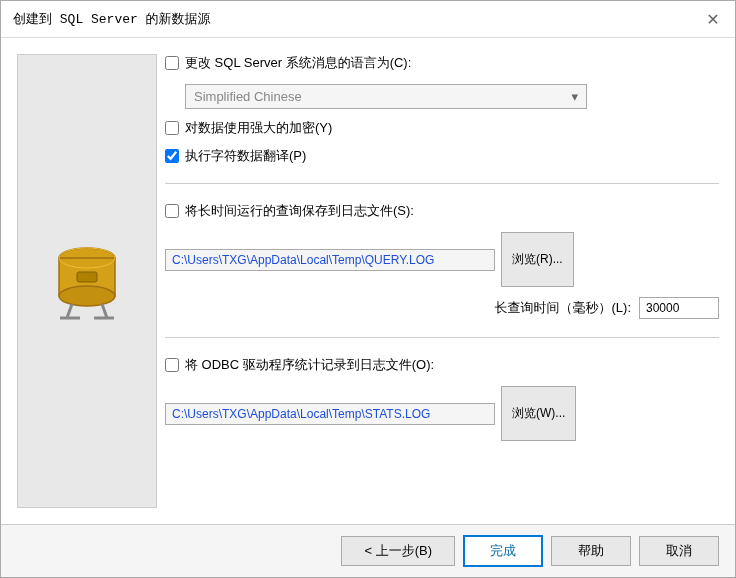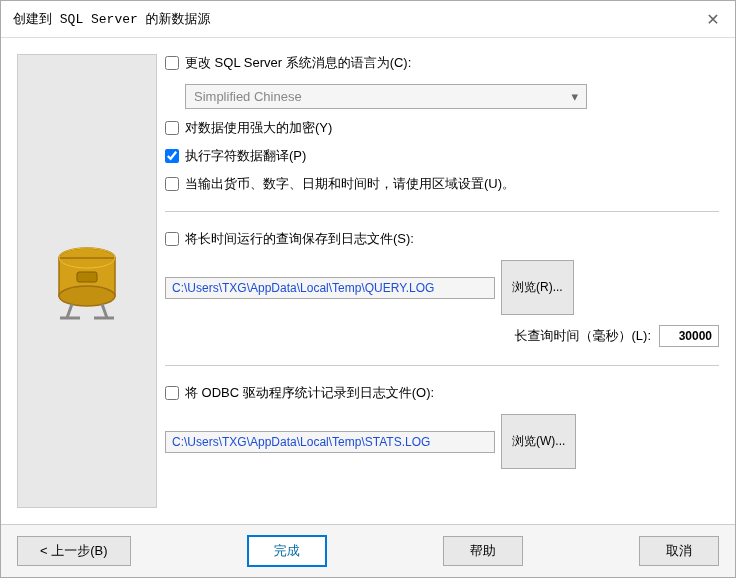--- a/index.html
+++ b/index.html
@@ -136,38 +136,37 @@
       align-items: center;
       gap: 8px;
       justify-content: flex-end;
       margin-right: 0;
     }
     .timeout-label {
       font-size: 13px;
       color: #000;
     }
     .timeout-input {
-      width: 60px;
+      width: 80px;
       padding: 3px 6px;
       border: 1px solid #aaa;
       font-size: 12px;
-      text-align: right;
-      font-weight: bold;
+      text-align: left;
     }
     .separator {
       border: none;
       border-top: 1px solid #ccc;
       margin: 8px 0;
     }
     .footer {
       border-top: 1px solid #ccc;
       padding: 10px 16px;
       display: flex;
       align-items: center;
-      justify-content: space-between;
+      justify-content: flex-end;
       gap: 8px;
       background: #f5f5f5;
     }
     .footer-btn {
       padding: 5px 22px;
       border: 1px solid #aaa;
       background: #e8e8e8;
       cursor: pointer;
       font-size: 13px;
       font-family: "Microsoft YaHei", "SimHei", sans-serif;
@@ -234,26 +233,20 @@
         </label>
       </div>
 
       <div class="option-row">
         <label>
           <input type="checkbox" checked="" style="">
           <span>执行字符数据翻译(P)</span>
         </label>
       </div>
 
-      <div class="option-row">
-        <label>
-          <input type="checkbox" style="">
-          <span>当输出货币、数字、日期和时间时，请使用区域设置(U)。</span>
-        </label>
-      </div>
 
       <hr class="separator">
 
       <div class="option-row">
         <label>
           <input type="checkbox" style="">
           <span>将长时间运行的查询保存到日志文件(S):</span>
         </label>
       </div>
 

